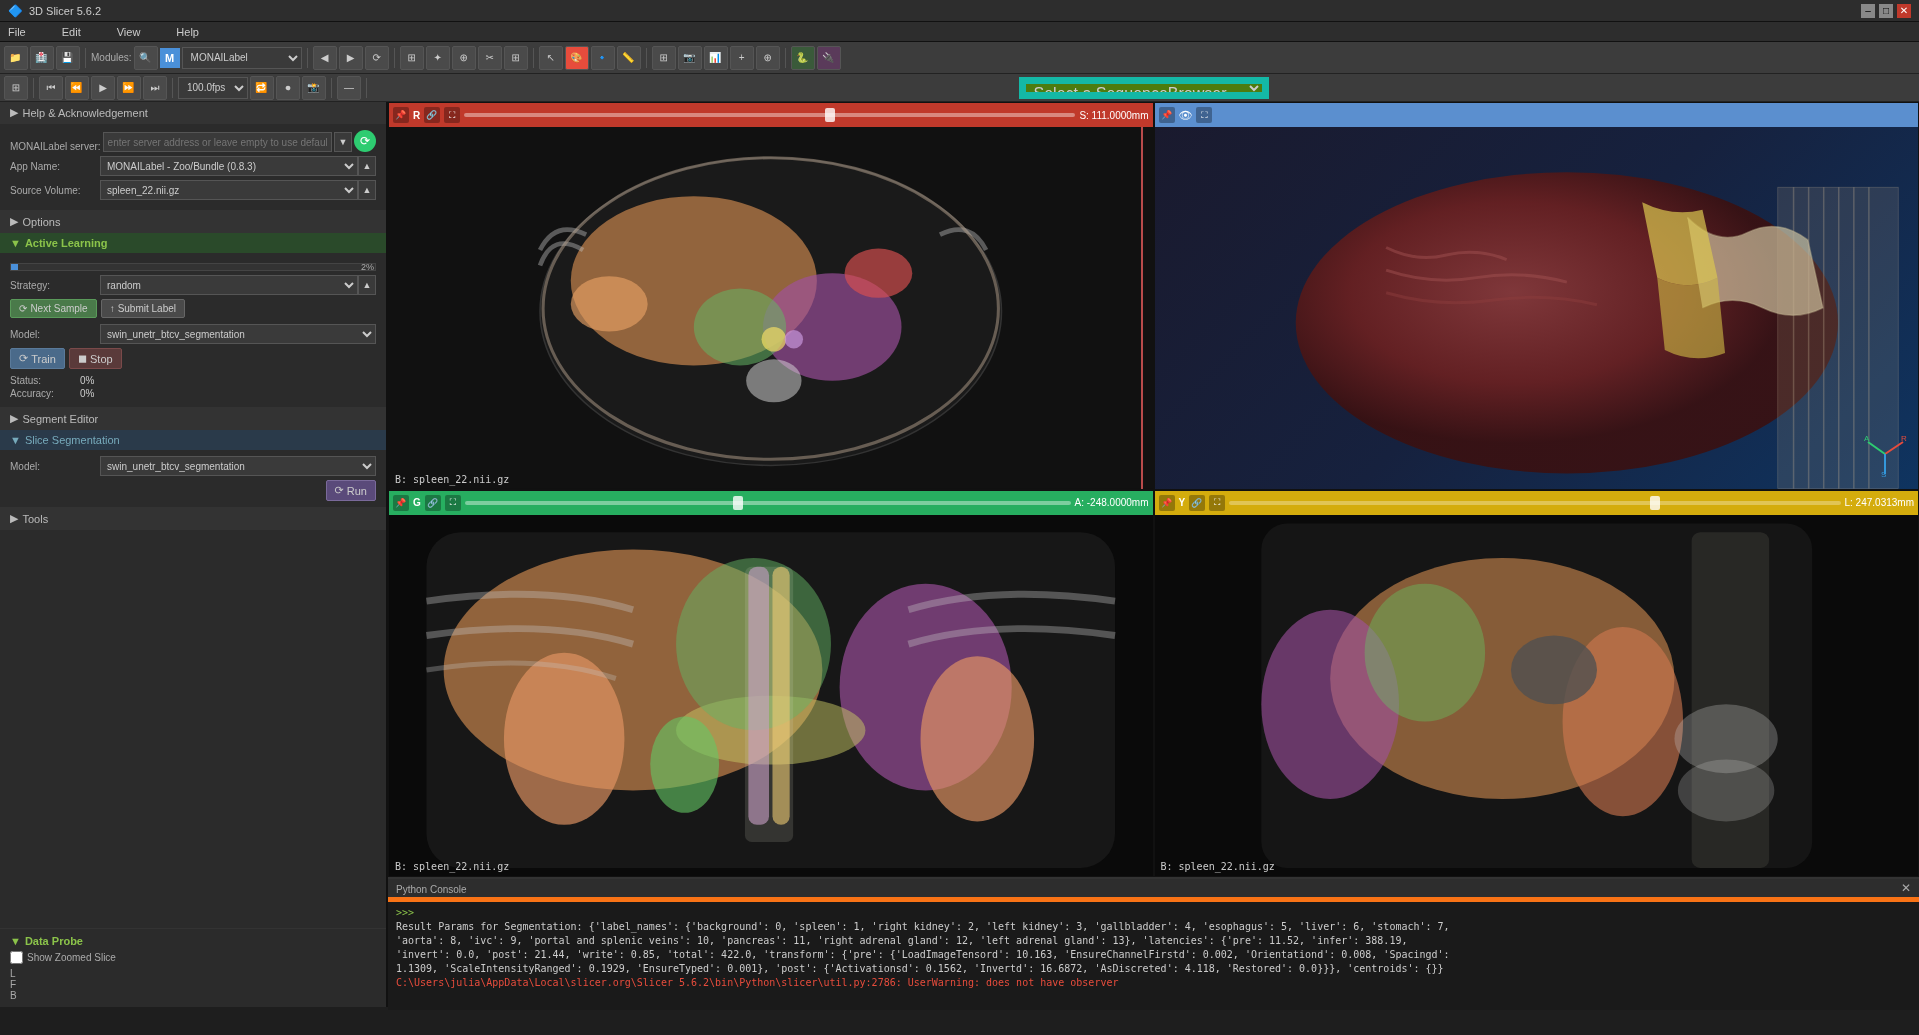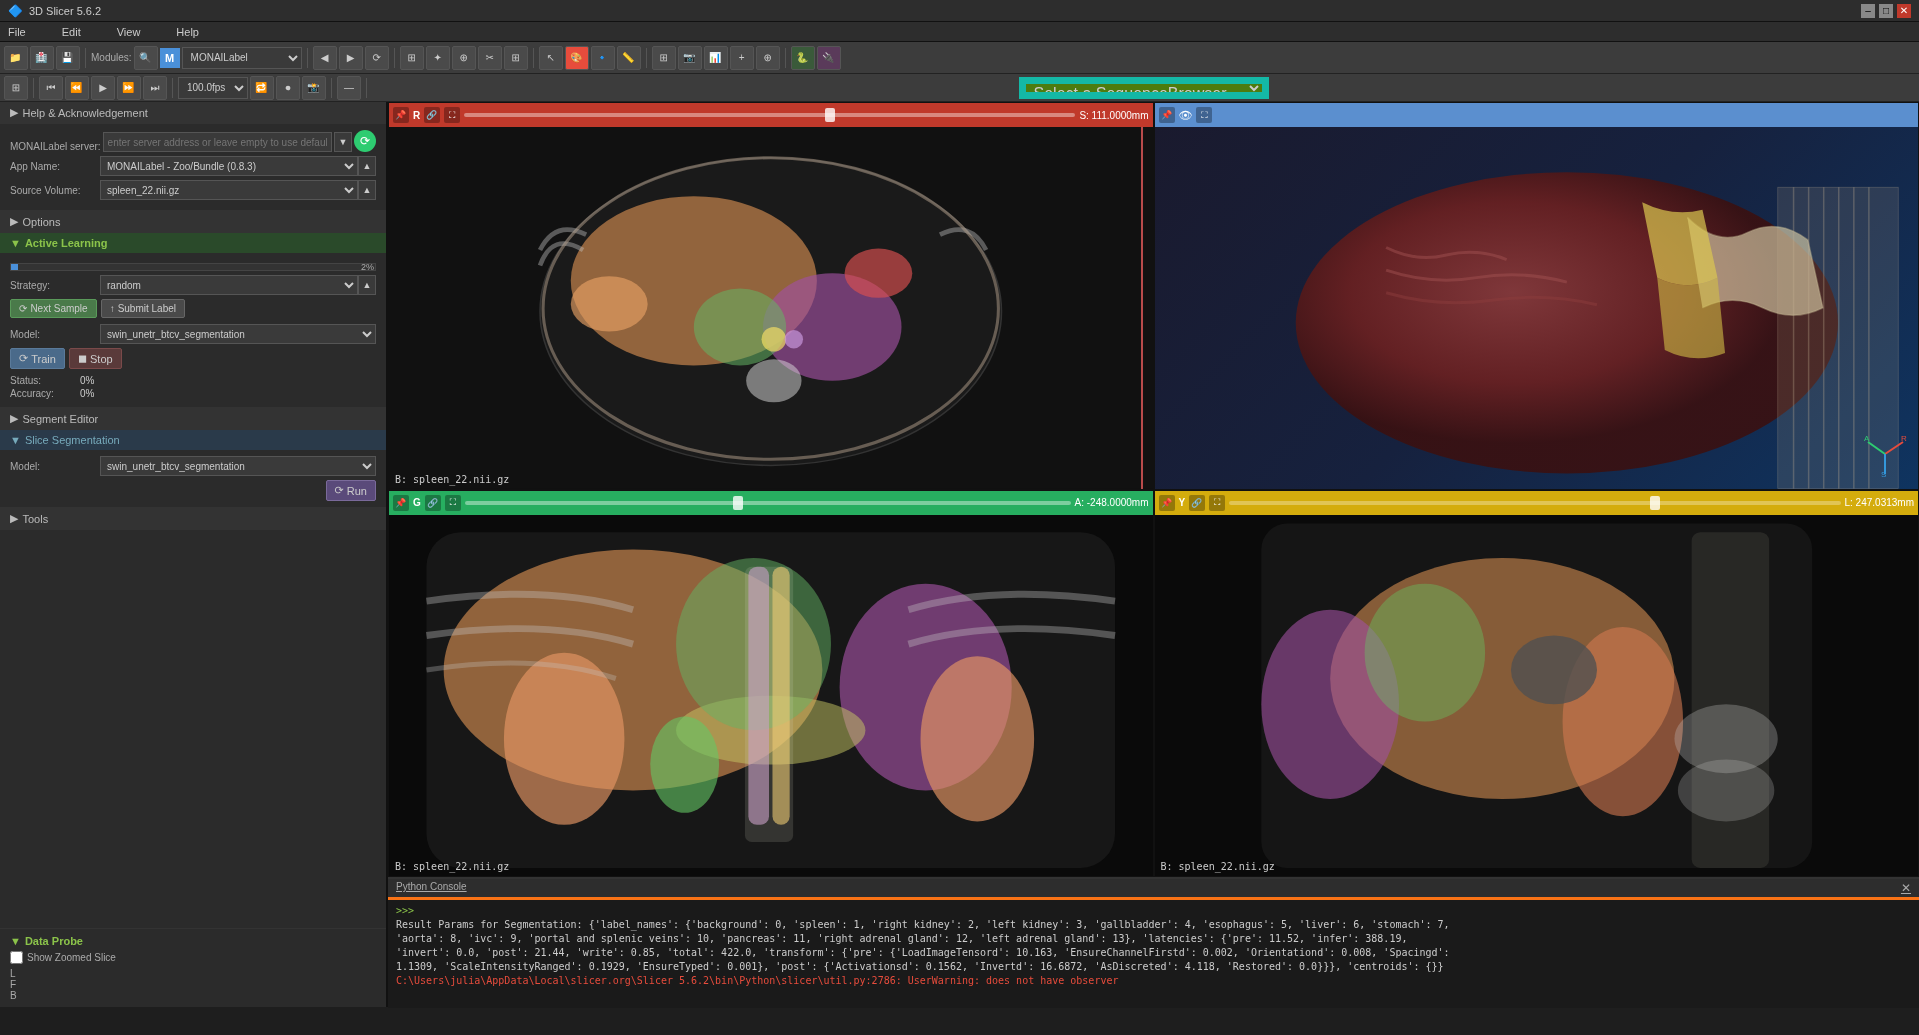--- a/index.html
+++ b/index.html
@@ -85,21 +85,21 @@
     .vp-top-bar-red { background: #c0392b; }
     .vp-top-bar-green { background: #27ae60; }
     .vp-top-bar-yellow { background: #d4ac0d; }
     .vp-btn { width: 16px; height: 16px; border: none; background: rgba(0,0,0,0.3); color: white; cursor: pointer; font-size: 9px; display: flex; align-items: center; justify-content: center; border-radius: 2px; }
     .vp-slider { flex: 1; height: 4px; appearance: none; background: rgba(255,255,255,0.3); cursor: pointer; }
     .vp-value { color: white; font-size: 10px; white-space: nowrap; }
     .vp-content { width: 100%; height: calc(100% - 24px); position: relative; background: #000; }
 
     
     #python-console { height: 130px; background: #1a1a1a; border-top: 2px solid #333; }
-    #console-header { background: #2d2d2d; padding: 2px 8px; font-size: 10px; color: #aaa; display: flex; align-items: flex-start; justify-content: space-between; border-bottom: 3px solid #f97316; text-decoration: underline; }
+    #console-header { background: #2d2d2d; padding: 2px 8px; font-size: 10px; color: #aaa; display: flex; align-items: flex-end; justify-content: space-between; border-bottom: 5px solid #f97316; }
     #console-content { padding: 4px 8px; font-family: monospace; font-size: 10px; color: #ccc; overflow-y: auto; height: calc(100% - 20px); background: #1a1a1a; }
     .console-line { line-height: 1.4; }
     .console-error { color: #e74c3c; }
     .console-normal { color: #ccc; }
     .console-prompt { color: #8bc34a; }
 
     
     #data-probe { padding: 6px 10px; border-top: 1px solid #333; }
     .data-probe-header { color: #8bc34a; font-size: 11px; font-weight: bold; cursor: pointer; display: flex; align-items: center; gap: 4px; margin-bottom: 4px; }
     .checkbox-row { display: flex; align-items: center; gap: 4px; font-size: 10px; color: #aaa; }

